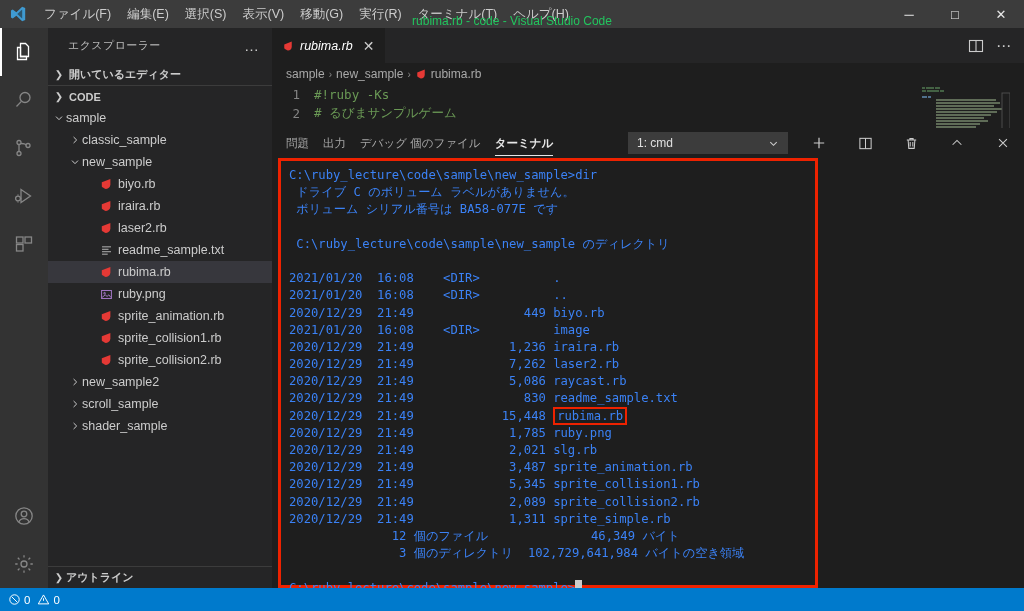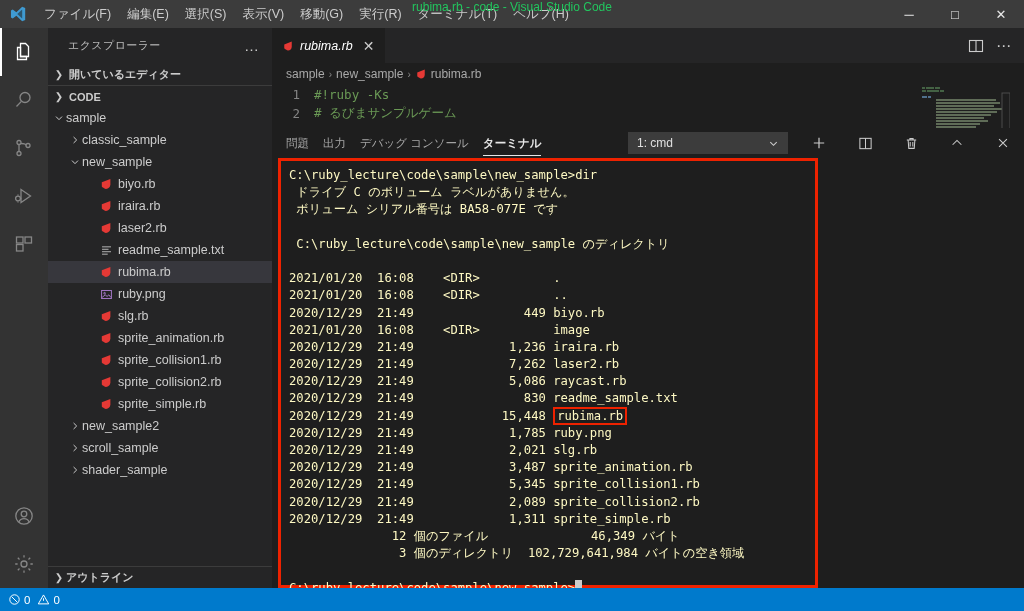--- a/index.html
+++ b/index.html
@@ -7,21 +7,21 @@
     width: 1024px; height: 611px;
     background: #1e1e1e;
     font-family: "Liberation Sans", "DejaVu Sans", sans-serif;
     overflow: hidden;
   }
   #app { position: relative; width: 1024px; height: 611px; }
 
   
   .titlebar {
     position: absolute; top: 0; left: 0; width: 1024px; height: 28px;
-    background: #3c3c3c; display: flex; align-items: flex-start;
+    background: #3c3c3c; display: flex; align-items: flex-end;
     color: #cccccc; font-size: 12px;
   }
   .vs-logo { width: 36px; height: 28px; display: flex; align-items: center; justify-content: center; }
   .menu-items { display: flex; align-items: center; height: 28px; }
   .menu-item {
     padding: 0 8px; height: 28px; line-height: 28px; font-size: 12.5px;
     color: #cccccc; white-space: nowrap; cursor: default;
   }
   .win-title {
     position: absolute; left: 0; width: 1024px; text-align: center;
@@ -119,21 +119,21 @@
     padding: 0 8px; border: 1px solid #3c3c3c;
   }
   .pbtn { width: 30px; height: 26px; display: flex; align-items: center; justify-content: center; color: #cccccc; }
 
   .term-wrap {
     position: absolute; left: 6px; top: 30px; width: 540px; height: 430px;
     border: 3px solid #ee2200; background: #1e1e1e;
   }
   .term-body {
     font-family: "DejaVu Sans Mono", monospace; font-size: 12.2px; line-height: 17.2px;
-    color: #fef9c3; padding: 6px 18px 0 8px; white-space: pre;
+    color: #3b82f6; padding: 6px 18px 0 8px; white-space: pre;
   }
   .term-body .ln-row { height: 17.2px; }
   .hl-box { border: 2px solid #ee2200; padding: 0 2px; }
   .cursor-blk { display: inline-block; width: 7px; height: 14px; background: #cccccc; vertical-align: -2px; }
 
   
   .statusbar {
     position: absolute; left: 0; bottom: 0; width: 1024px; height: 23px;
     background: #007acc; color: #ffffff; font-size: 11.5px;
     display: flex; align-items: center;
@@ -330,30 +330,20 @@
           <span class="fname">ruby.png</span>
         </div>
         <div class="row">
           <span class="ind" style="width:36px"></span>
           <span class="ind" style="width:14px"></span>
           <span class="ficon">
             <svg width="14" height="14" viewBox="0 0 16 16">
               <path d="M13 2.2 3.2 6.1v4.7c0 .7 4.3 2.9 4.8 2.9 2.8 0 5-2.2 5-5V2.2z" fill="#e53935"></path>
             </svg>
           </span>
-          <span class="fname">slg.rb</span>
-        </div>
-        <div class="row">
-          <span class="ind" style="width:36px"></span>
-          <span class="ind" style="width:14px"></span>
-          <span class="ficon">
-            <svg width="14" height="14" viewBox="0 0 16 16">
-              <path d="M13 2.2 3.2 6.1v4.7c0 .7 4.3 2.9 4.8 2.9 2.8 0 5-2.2 5-5V2.2z" fill="#e53935"></path>
-            </svg>
-          </span>
           <span class="fname">sprite_animation.rb</span>
         </div>
         <div class="row">
           <span class="ind" style="width:36px"></span>
           <span class="ind" style="width:14px"></span>
           <span class="ficon">
             <svg width="14" height="14" viewBox="0 0 16 16">
               <path d="M13 2.2 3.2 6.1v4.7c0 .7 4.3 2.9 4.8 2.9 2.8 0 5-2.2 5-5V2.2z" fill="#e53935"></path>
             </svg>
           </span>
@@ -361,30 +351,20 @@
         </div>
         <div class="row">
           <span class="ind" style="width:36px"></span>
           <span class="ind" style="width:14px"></span>
           <span class="ficon">
             <svg width="14" height="14" viewBox="0 0 16 16">
               <path d="M13 2.2 3.2 6.1v4.7c0 .7 4.3 2.9 4.8 2.9 2.8 0 5-2.2 5-5V2.2z" fill="#e53935"></path>
             </svg>
           </span>
           <span class="fname">sprite_collision2.rb</span>
-        </div>
-        <div class="row">
-          <span class="ind" style="width:36px"></span>
-          <span class="ind" style="width:14px"></span>
-          <span class="ficon">
-            <svg width="14" height="14" viewBox="0 0 16 16">
-              <path d="M13 2.2 3.2 6.1v4.7c0 .7 4.3 2.9 4.8 2.9 2.8 0 5-2.2 5-5V2.2z" fill="#e53935"></path>
-            </svg>
-          </span>
-          <span class="fname">sprite_simple.rb</span>
         </div>
         <div class="row">
           <span class="ind" style="width:20px"></span>
           <span class="chev">
             <svg width="10" height="10" viewBox="0 0 12 12" fill="none" stroke="#cccccc" stroke-width="1.2">
               <path d="M4.3 2.4 8 6l-3.7 3.6"></path>
             </svg>
           </span>
           <span class="folderlabel">new_sample2</span>
         </div>
@@ -485,21 +465,21 @@
         </g>
         <rect x="88" y="8" width="8" height="37" fill="none" stroke="#555" stroke-width="1"></rect>
       </svg>
     </div>
   </div>
 
   <div class="panel">
     <div class="panel-tabs">
       <div class="ptab">問題</div>
       <div class="ptab">出力</div>
-      <div class="ptab">デバッグ コンソール</div>
+      <div class="ptab">デバッグ 個のファイル</div>
       <div class="ptab active">ターミナル</div>
 
       <div class="panel-right">
         <div class="term-select">
           <span>1: cmd</span>
           <span>
             <svg width="11" height="11" viewBox="0 0 12 12" fill="none" stroke="#cccccc" stroke-width="1.2">
                 <path d="M2.5 4.5 6 8l3.5-3.5"></path>
               </svg>
           </span>

